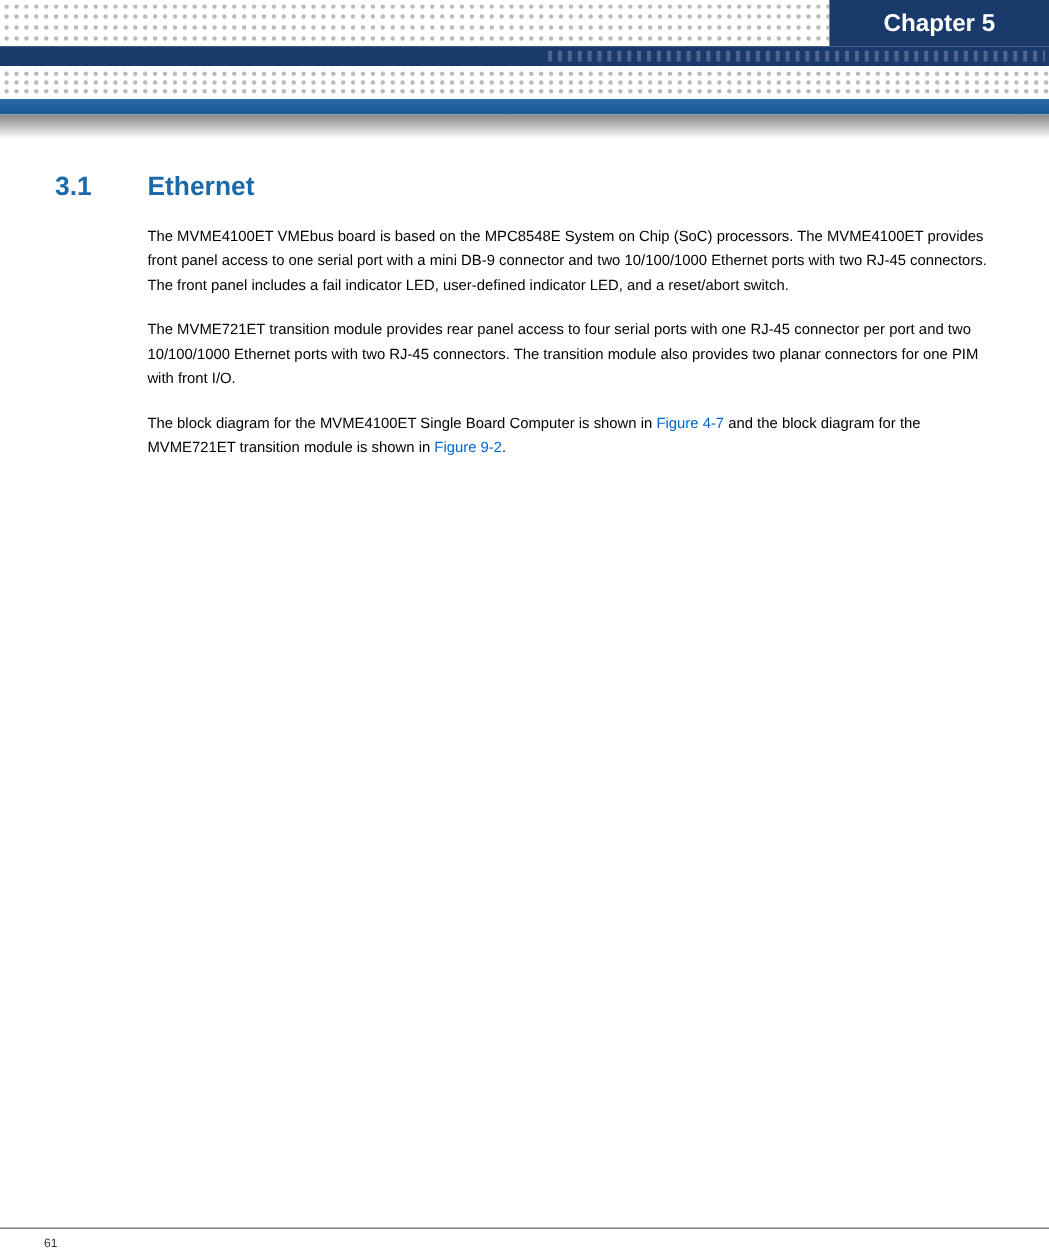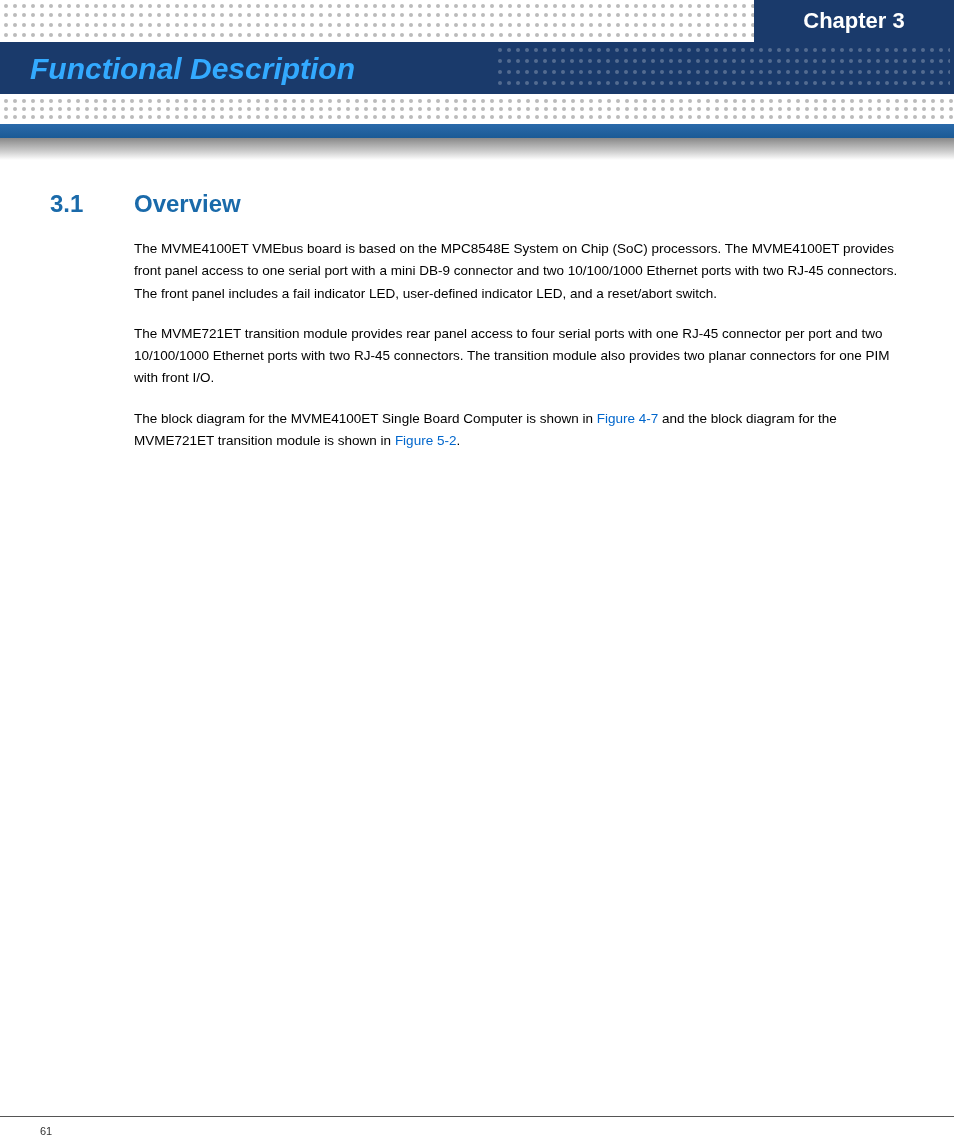--- a/index.html
+++ b/index.html
@@ -378,21 +378,21 @@
         <span class="dot-sm" style="width:4px;height:4px;background:#bbbbbb;border-radius:50%;flex-shrink:0;display:inline-block;"></span>
         <span class="dot-sm" style="width:4px;height:4px;background:#bbbbbb;border-radius:50%;flex-shrink:0;display:inline-block;"></span>
         <span class="dot-sm" style="width:4px;height:4px;background:#bbbbbb;border-radius:50%;flex-shrink:0;display:inline-block;"></span>
         <span class="dot-sm" style="width:4px;height:4px;background:#bbbbbb;border-radius:50%;flex-shrink:0;display:inline-block;"></span>
         <span class="dot-sm" style="width:4px;height:4px;background:#bbbbbb;border-radius:50%;flex-shrink:0;display:inline-block;"></span>
         <span class="dot-sm" style="width:4px;height:4px;background:#bbbbbb;border-radius:50%;flex-shrink:0;display:inline-block;"></span>
     </div>
   </div>
 
   <div style="position:absolute; right:0; top:0; background:#1a3a6b; color:#ffffff; font-size:22px; font-weight:bold; padding:6px 30px; height:42px; display:flex; align-items:center; min-width:200px; justify-content:center; font-family: Arial, sans-serif;">
-    <span>Chapter 3</span>
+    <span>Chapter 5</span>
   </div>
 </div>
 
 <div style="background:#1a3a6b; padding: 10px 0 8px 30px; position:relative; overflow:hidden;">
 
   <div style="position:absolute; right:0; top:0; width:460px; height:100%; overflow:hidden; display:flex; flex-direction:column; justify-content:space-around; padding: 4px 4px;">
     <div style="display:flex; flex-wrap:nowrap; gap:5px; overflow:hidden; height:8px;">
       <span style="width:4px;height:4px;background:rgba(255,255,255,0.25);border-radius:50%;flex-shrink:0;display:inline-block;"></span>
         <span style="width:4px;height:4px;background:rgba(255,255,255,0.25);border-radius:50%;flex-shrink:0;display:inline-block;"></span>
         <span style="width:4px;height:4px;background:rgba(255,255,255,0.25);border-radius:50%;flex-shrink:0;display:inline-block;"></span>
@@ -598,21 +598,20 @@
         <span style="width:4px;height:4px;background:rgba(255,255,255,0.25);border-radius:50%;flex-shrink:0;display:inline-block;"></span>
         <span style="width:4px;height:4px;background:rgba(255,255,255,0.25);border-radius:50%;flex-shrink:0;display:inline-block;"></span>
         <span style="width:4px;height:4px;background:rgba(255,255,255,0.25);border-radius:50%;flex-shrink:0;display:inline-block;"></span>
         <span style="width:4px;height:4px;background:rgba(255,255,255,0.25);border-radius:50%;flex-shrink:0;display:inline-block;"></span>
         <span style="width:4px;height:4px;background:rgba(255,255,255,0.25);border-radius:50%;flex-shrink:0;display:inline-block;"></span>
         <span style="width:4px;height:4px;background:rgba(255,255,255,0.25);border-radius:50%;flex-shrink:0;display:inline-block;"></span>
         <span style="width:4px;height:4px;background:rgba(255,255,255,0.25);border-radius:50%;flex-shrink:0;display:inline-block;"></span>
         <span style="width:4px;height:4px;background:rgba(255,255,255,0.25);border-radius:50%;flex-shrink:0;display:inline-block;"></span>
     </div>
   </div>
-  <h1 style="color:#33aaff; font-size:30px; font-weight:bold; font-style:italic; font-family:Arial, sans-serif; position:relative; z-index:1;">Functional Description</h1>
 </div>
 
 <div style="background:#ffffff; overflow:hidden; padding: 3px 0;">
   <div style="display:flex; flex-wrap:nowrap; gap:5px; padding: 2px 4px; overflow:hidden; height:8px;">
     <span style="width:4px;height:4px;background:#bbbbbb;border-radius:50%;flex-shrink:0;display:inline-block;"></span>
       <span style="width:4px;height:4px;background:#bbbbbb;border-radius:50%;flex-shrink:0;display:inline-block;"></span>
       <span style="width:4px;height:4px;background:#bbbbbb;border-radius:50%;flex-shrink:0;display:inline-block;"></span>
       <span style="width:4px;height:4px;background:#bbbbbb;border-radius:50%;flex-shrink:0;display:inline-block;"></span>
       <span style="width:4px;height:4px;background:#bbbbbb;border-radius:50%;flex-shrink:0;display:inline-block;"></span>
       <span style="width:4px;height:4px;background:#bbbbbb;border-radius:50%;flex-shrink:0;display:inline-block;"></span>
@@ -937,35 +936,35 @@
 
 <div style="height:14px; background:linear-gradient(to bottom, #2a6aaa, #1a5a95);"></div>
 
 <div style="height:22px; background:linear-gradient(to bottom, #888888, #cccccc 60%, #ffffff);"></div>
 
 <div style="padding: 10px 50px 80px 50px; min-height: 900px; position: relative;">
 
   <div style="margin-top: 20px; margin-bottom: 20px;">
     <div style="display:flex; align-items:baseline; gap:24px; margin-bottom: 20px;">
       <span style="color:#1a6aaa; font-size:24px; font-weight:bold; font-family:Arial, sans-serif; min-width:60px;">3.1</span>
-      <span style="color:#1a6aaa; font-size:24px; font-weight:bold; font-family:Arial, sans-serif;">Overview</span>
+      <span style="color:#1a6aaa; font-size:24px; font-weight:bold; font-family:Arial, sans-serif;">Ethernet</span>
     </div>
 
     <p style="margin-left: 84px; margin-bottom: 18px; font-size: 13.5px; line-height: 1.65; color: #000000; font-family: Arial, sans-serif;">
       <span>The MVME4100ET VMEbus board is based on the MPC8548E System on Chip (SoC) processors. The MVME4100ET provides front panel access to one serial port with a mini DB-9 connector and two 10/100/1000 Ethernet ports with two RJ-45 connectors. The front panel includes a fail indicator LED, user-defined indicator LED, and a reset/abort switch.</span>
     </p>
 
     <p style="margin-left: 84px; margin-bottom: 18px; font-size: 13.5px; line-height: 1.65; color: #000000; font-family: Arial, sans-serif;">
       <span>The MVME721ET transition module provides rear panel access to four serial ports with one RJ-45 connector per port and two 10/100/1000 Ethernet ports with two RJ-45 connectors. The transition module also provides two planar connectors for one PIM with front I/O.</span>
     </p>
 
     <p style="margin-left: 84px; margin-bottom: 18px; font-size: 13.5px; line-height: 1.65; color: #000000; font-family: Arial, sans-serif;">
       The block diagram for the MVME4100ET Single Board Computer is shown in
       <a href="#figure-4-1" style="color: #0066cc; text-decoration: none;">Figure 4-7</a>
       and the block diagram for the MVME721ET transition module is shown in
-      <a href="#figure-5-2" style="color: #0066cc; text-decoration: none;">Figure 5-2</a>.
+      <a href="#figure-5-2" style="color: #0066cc; text-decoration: none;">Figure 9-2</a>.
     </p>
   </div>
 </div>
 
 <div style="position: absolute; bottom: 0; left: 0; right: 0; border-top: 1px solid #555555; padding: 8px 40px; display: flex; justify-content: space-between; align-items: center; background: #ffffff;">
   <span style="font-size: 11px; color: #333333; font-family: Arial, sans-serif;">61</span>
 </div>
 
 </body></html>

